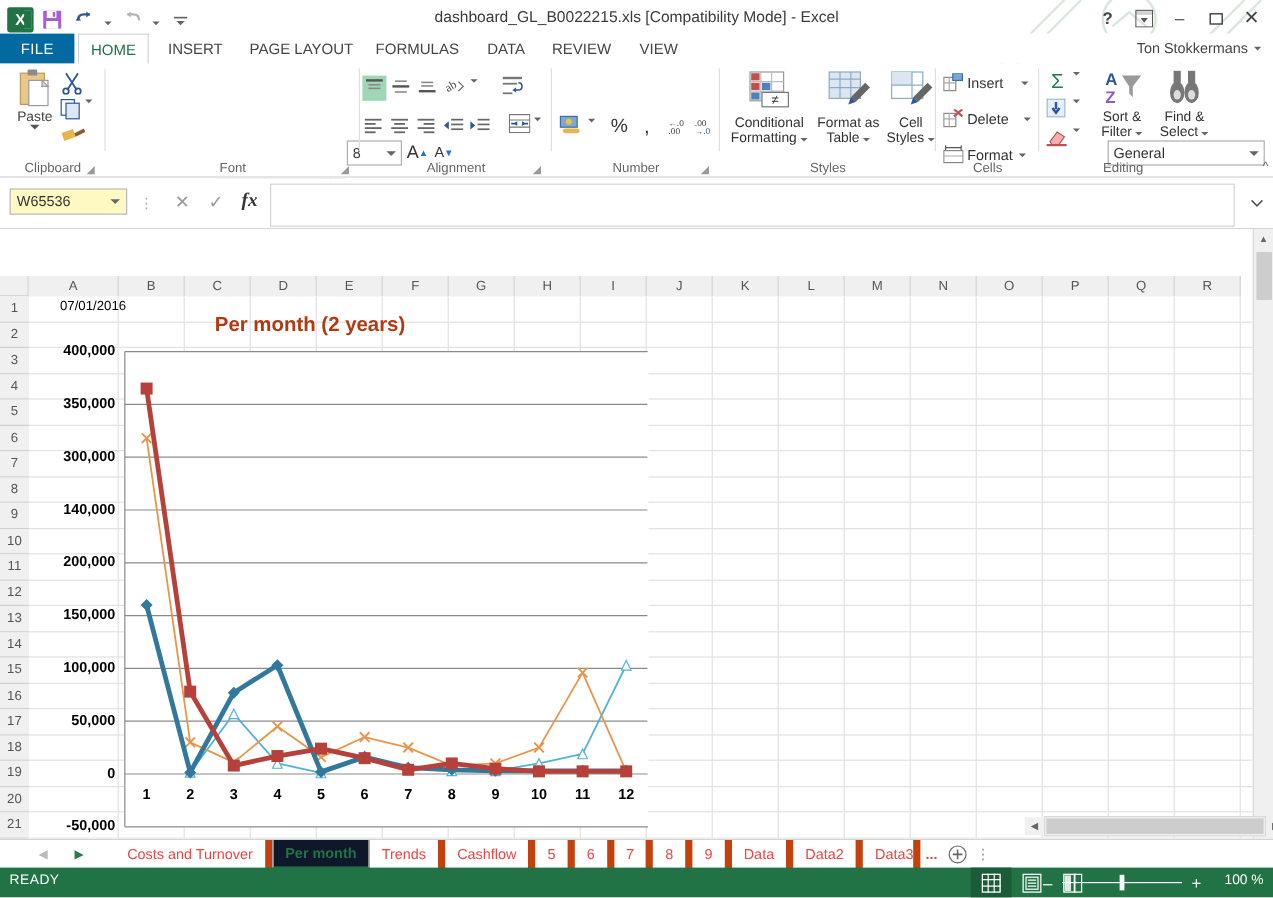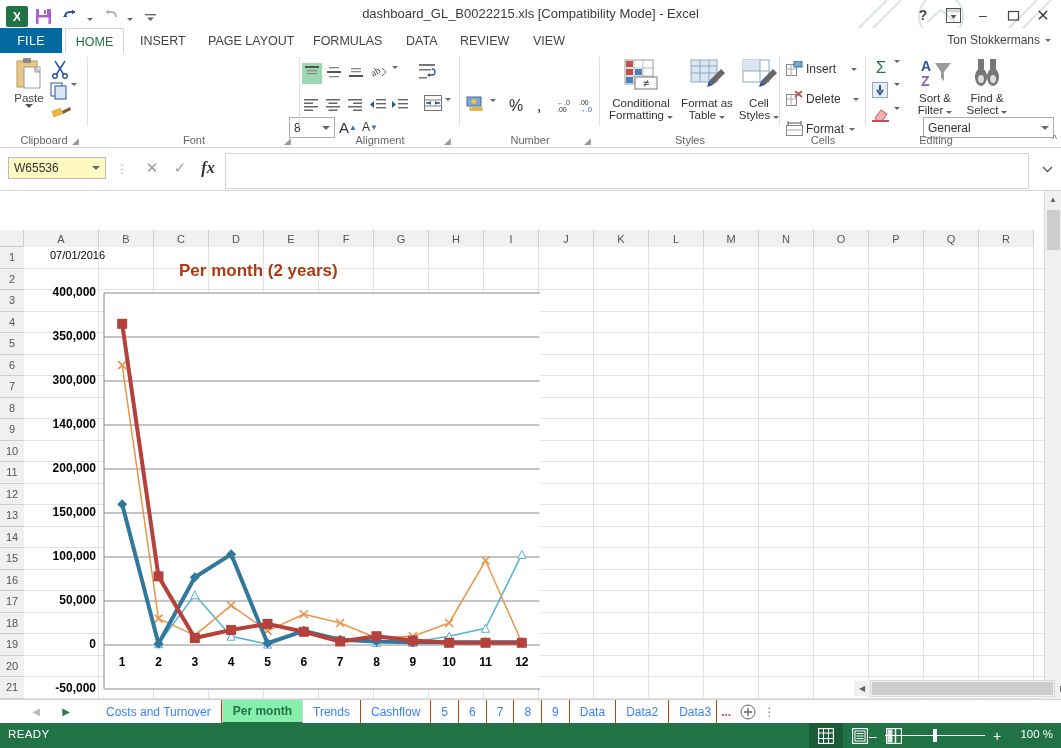--- a/index.html
+++ b/index.html
@@ -102,22 +102,22 @@
   .vscroll { position:absolute; right:0; top:191px; width:17px; bottom:49px; background:#f0f0f0; border-left:1px solid #d9d9d9; }
   .vs-up, .vs-dn { position:absolute; left:0; width:16px; height:17px; background:#f0f0f0; display:flex; align-items:center; justify-content:center; color:#666; font-size:8px; cursor:default; }
   .vs-up { top:0; } .vs-dn { bottom:0; }
   .vs-thumb { position:absolute; left:2px; top:19px; width:13px; height:40px; background:#cdcdcd; border-radius:1px; cursor:default; }
 
   
   .sheetbar { position:absolute; left:0; bottom:25px; width:1061px; height:24px; background:#fff; border-top:1px solid #d4d4d4; }
   .navbtns { position:absolute; left:28px; top:3px; display:flex; gap:14px; }
   .navb { width:16px; height:17px; display:flex; align-items:center; justify-content:center; font-size:10px; cursor:default; }
   .stabs { position:absolute; left:96px; top:0; display:flex; align-items:stretch; height:24px; }
-  .stab { display:flex; align-items:center; padding:0 10px; font-size:12px; color:#3b82f6; border-right:1px solid #c2410c; cursor:default; height:24px; }
-  .stab.active { color:#217346; font-weight:bold; background:#86efac; border:1px solid #d4d4d4; border-bottom:2px solid #217346; border-top:none; }
+  .stab { display:flex; align-items:center; padding:0 10px; font-size:12px; color:#ef4444; border-right:6px solid #c2410c; cursor:default; height:24px; }
+  .stab.active { color:#217346; font-weight:bold; background:#0f172a; border:1px solid #d4d4d4; border-bottom:2px solid #217346; border-top:none; }
   .addsheet { display:flex; align-items:center; justify-content:center; width:26px; height:24px; cursor:default; }
   .tabdots { display:flex; align-items:center; justify-content:center; width:16px; height:24px; color:#888; cursor:default; }
   .hscroll { position:absolute; right:6px; bottom:26px; width:185px; height:17px; background:#f0f0f0; border:1px solid #d9d9d9; }
   .hs-left { position:absolute; left:-17px; top:0; width:16px; height:15px; display:flex; align-items:center; justify-content:center; font-size:8px; color:#666; background:#f0f0f0; cursor:default;}
   .hs-right { position:absolute; right:-17px; top:0; width:16px; height:15px; display:flex; align-items:center; justify-content:center; font-size:8px; color:#666; background:#f0f0f0; cursor:default;}
   .hs-thumb { position:absolute; left:1px; top:1px; width:181px; height:13px; background:#cdcdcd; }
 
   
   .statusbar { position:absolute; left:0; bottom:0; width:1061px; height:25px; background:#217346; color:#fff; }
   .status-text { position:absolute; left:8px; top:5px; font-size:11.5px; letter-spacing:.4px; }

